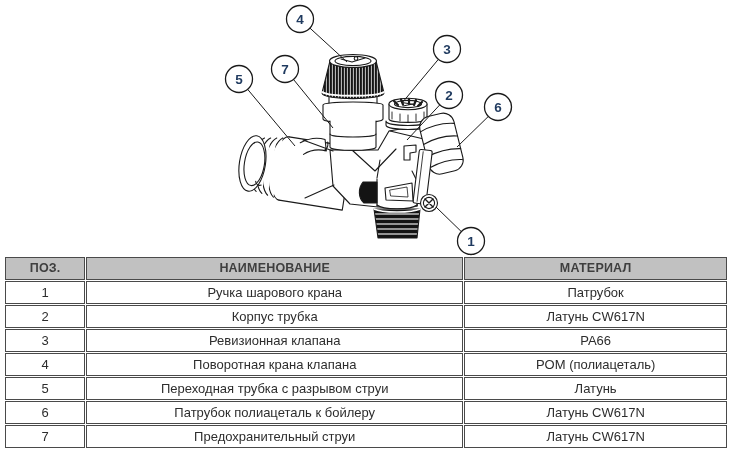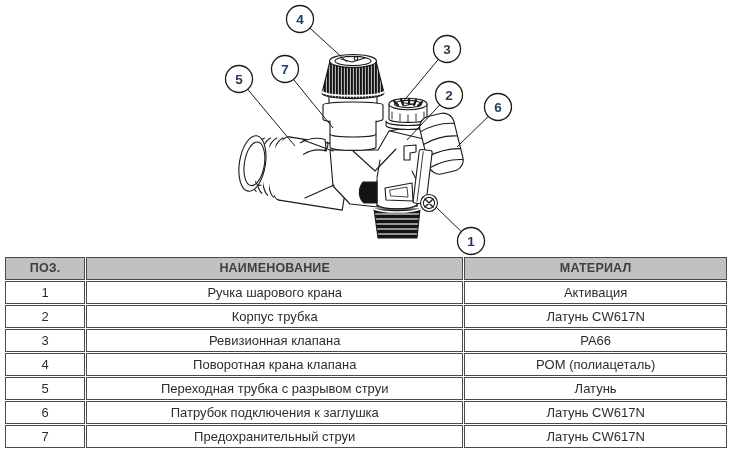--- a/index.html
+++ b/index.html
@@ -189,21 +189,21 @@
       <tr>
           <th>ПОЗ.</th>
           <th>НАИМЕНОВАНИЕ</th>
           <th>МАТЕРИАЛ</th>
         </tr>
     </thead>
     <tbody>
         <tr>
           <td class="c-pos">1</td>
           <td class="c-name">Ручка шарового крана</td>
-          <td class="c-mat">Активация</td>
+          <td class="c-mat">Патрубок</td>
         </tr>
         <tr>
           <td class="c-pos">2</td>
           <td class="c-name">Корпус трубка</td>
           <td class="c-mat">Латунь CW617N</td>
         </tr>
         <tr>
           <td class="c-pos">3</td>
           <td class="c-name">Ревизионная клапана</td>
           <td class="c-mat">PA66</td>
@@ -213,21 +213,21 @@
           <td class="c-name">Поворотная крана клапана</td>
           <td class="c-mat">POM (полиацеталь)</td>
         </tr>
         <tr>
           <td class="c-pos">5</td>
           <td class="c-name">Переходная трубка с разрывом струи</td>
           <td class="c-mat">Латунь</td>
         </tr>
         <tr>
           <td class="c-pos">6</td>
-          <td class="c-name">Патрубок подключения к заглушка</td>
+          <td class="c-name">Патрубок полиацеталь к бойлеру</td>
           <td class="c-mat">Латунь CW617N</td>
         </tr>
         <tr>
           <td class="c-pos">7</td>
           <td class="c-name">Предохранительный струи</td>
           <td class="c-mat">Латунь CW617N</td>
         </tr>
       </tbody>
   </table>
 

